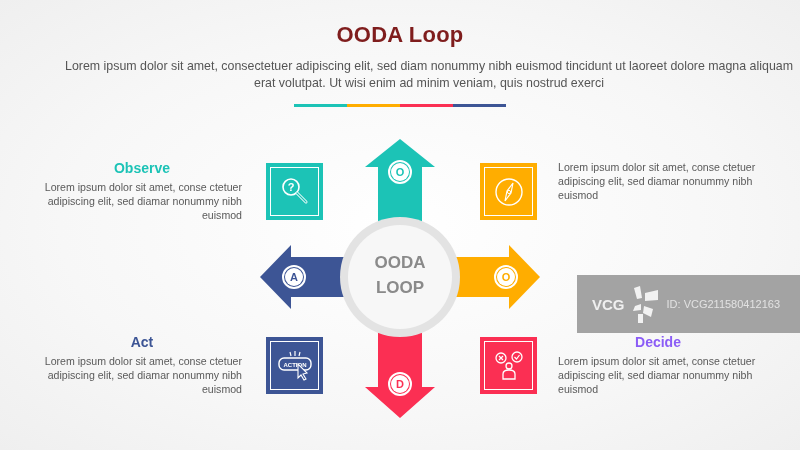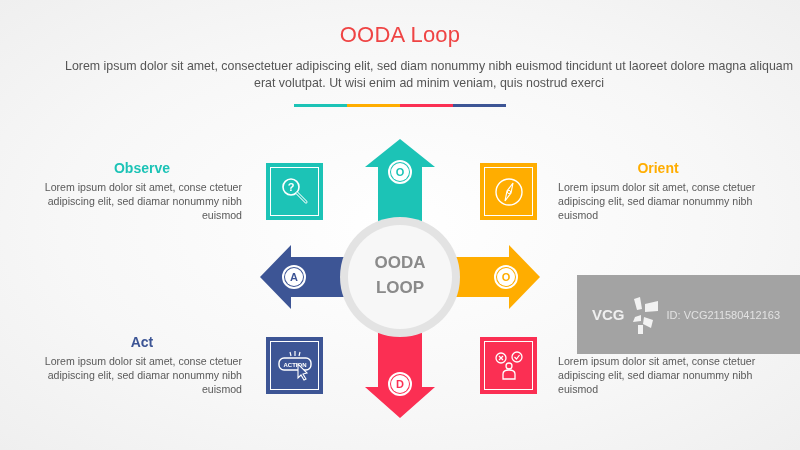--- a/index.html
+++ b/index.html
@@ -3,21 +3,21 @@
 <meta charset="utf-8">
 <style>
   html, body { margin: 0; padding: 0; }
   body {
     width: 800px; height: 450px; overflow: hidden; position: relative;
     background: radial-gradient(ellipse at 50% 50%, #ffffff 0%, #f7f7f7 60%, #efefef 100%);
     font-family: "Liberation Sans", "DejaVu Sans", sans-serif;
   }
   .title {
     position: absolute; left: 0; top: 22px; width: 800px; text-align: center;
-    font-size: 22px; font-weight: normal; color: #ef4444; letter-spacing: 0.2px;
+    font-size: 22px; font-weight: bold; color: #7f1d1d; letter-spacing: 0.2px;
   }
   .subtitle {
     position: absolute; left: 30px; top: 58px; width: 740px; text-align: center;
     font-size: 12.4px; line-height: 17px; color: #555; margin-left: 29px;
   }
   .divider {
     position: absolute; left: 294px; top: 104px; width: 212px; height: 3px; display: flex;
   }
   .divider span { flex: 1; height: 3px; }
   .block { position: absolute; width: 200px; }
@@ -42,21 +42,21 @@
     position: absolute; width: 24px; height: 24px; border-radius: 50%;
     border: 2px solid #fff; box-sizing: border-box; display: flex;
     align-items: center; justify-content: center;
   }
   .arrow-badge .dot {
     width: 18px; height: 18px; border-radius: 50%; background: #fff;
     display: flex; align-items: center; justify-content: center;
     font-size: 11px; font-weight: bold;
   }
   .watermark {
-    position: absolute; left: 577px; top: 275px; width: 223px; height: 79px;
+    position: absolute; left: 577px; top: 275px; width: 223px; height: 58px;
     background: #a3a3a3; display: flex; align-items: center; color: #e6e6e6;
   }
   .watermark .wm-logo { font-size: 15px; font-weight: bold; margin-left: 15px; color: #f0f0f0; }
   .watermark .wm-burst { width: 30px; height: 40px; margin-left: 6px; margin-right: 6px; }
   .watermark .wm-id { font-size: 11px; color: #e2e2e2; }
 </style>
 </head>
 <body>
 
 <div class="title">OODA Loop</div>
@@ -146,21 +146,20 @@
     </svg>
   </div>
 </div>
 
 <div class="block left" style="left:42px; top:160px;">
   <div class="heading" style="color:#1cc3b6">Observe</div>
   <div class="body">Lorem ipsum dolor sit amet, conse ctetuer adipiscing elit, sed diamar nonummy nibh euismod</div>
 </div>
 
 <div class="block right" style="left:558px; top:160px;">
-  <div class="heading" style="color:#ffad00">Orient</div>
   <div class="body">Lorem ipsum dolor sit amet, conse ctetuer adipiscing elit, sed diamar nonummy nibh euismod</div>
 </div>
 
 <div class="block left" style="left:42px; top:334px;">
   <div class="heading" style="color:#3d5595">Act</div>
   <div class="body">Lorem ipsum dolor sit amet, conse ctetuer adipiscing elit, sed diamar nonummy nibh euismod</div>
 </div>
 
 <div class="block right" style="left:558px; top:334px;">
   <div class="heading" style="color:#8b5cf6">Decide</div>

